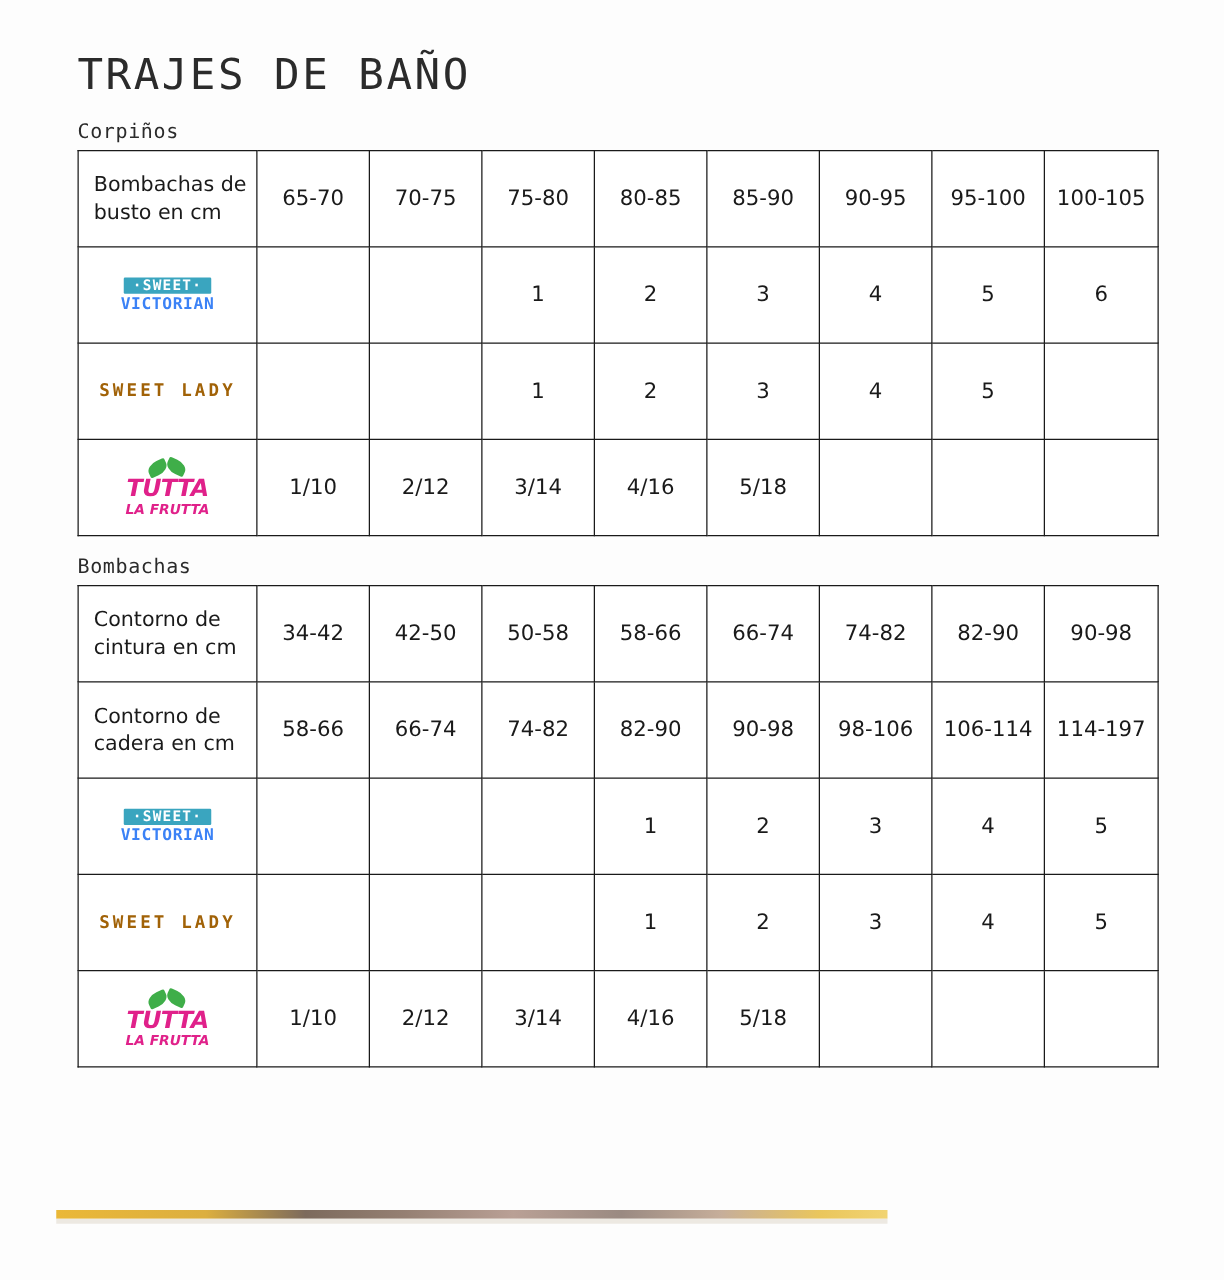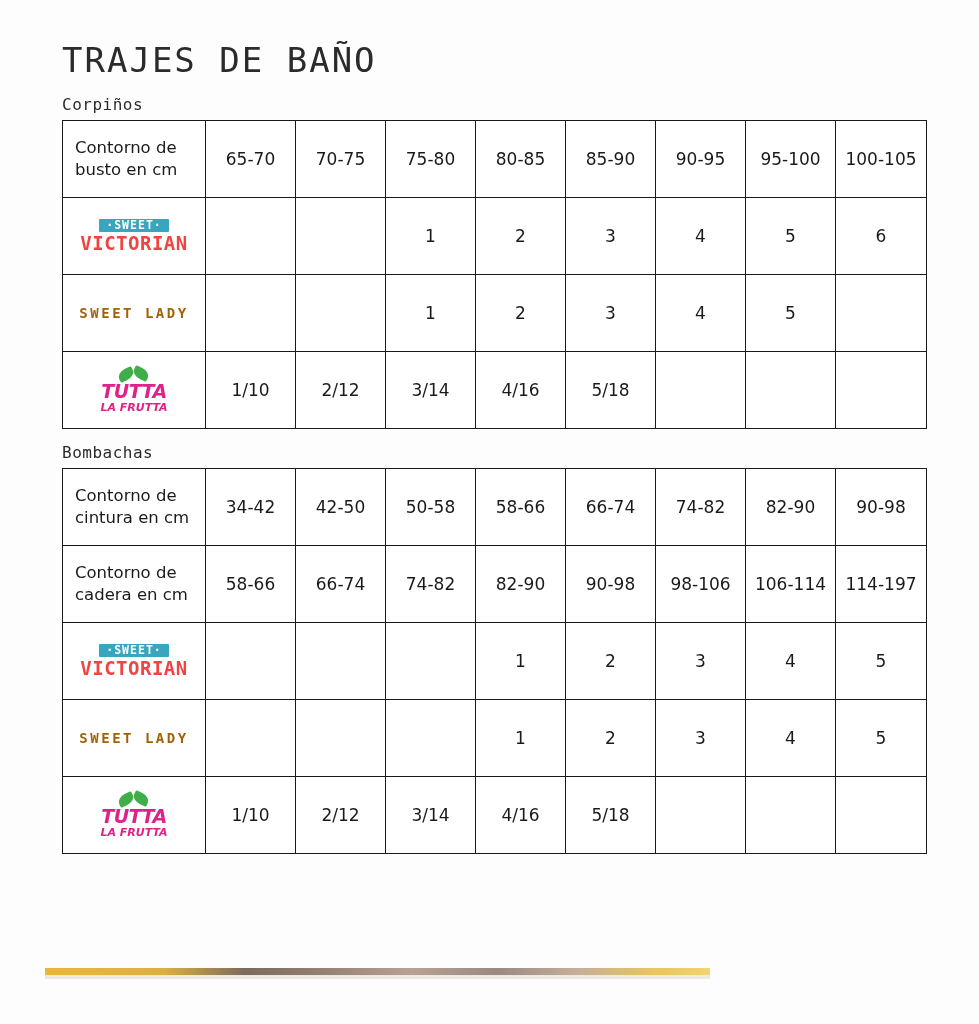--- a/index.html
+++ b/index.html
@@ -88,24 +88,24 @@
     font-size: 11.5px;
     font-weight: bold;
     letter-spacing: 1px;
     color: #ffffff;
     background: #3aa5bf;
     padding: 1px 7px;
     border-radius: 1px;
   }
   .brand-sv .sv-bot {
     font-family: "DejaVu Sans Mono", monospace;
-    font-size: 19px;
+    font-size: 13px;
     font-weight: bold;
     letter-spacing: 0.5px;
-    color: #ef4444;
+    color: #3b82f6;
     margin-top: 2px;
   }
   .brand-sl {
     font-family: "DejaVu Sans Mono", monospace;
     font-size: 14px;
     font-weight: bold;
     letter-spacing: 2.5px;
     color: #a16207;
   }
   .brand-tf {
@@ -182,21 +182,21 @@
           <col class="col-v">
           <col class="col-v">
           <col class="col-v">
           <col class="col-v">
           <col class="col-v">
           <col class="col-v">
           <col class="col-v-wide">
       </colgroup>
       <tbody>
         <tr>
-          <td class="headcell">Contorno de busto en cm</td>
+          <td class="headcell">Bombachas de busto en cm</td>
           <td>65-70</td>
           <td>70-75</td>
           <td>75-80</td>
           <td>80-85</td>
           <td>85-90</td>
           <td>90-95</td>
           <td>95-100</td>
           <td>100-105</td>
         </tr>
         <tr>

